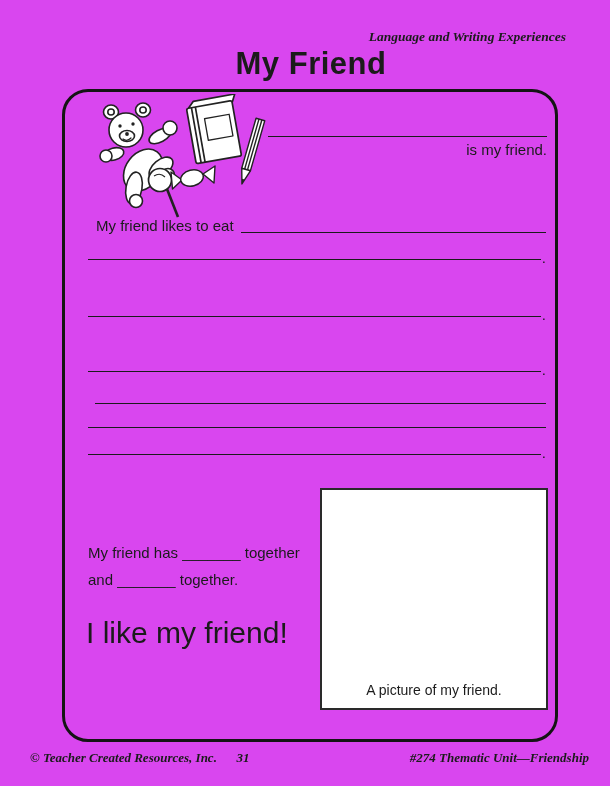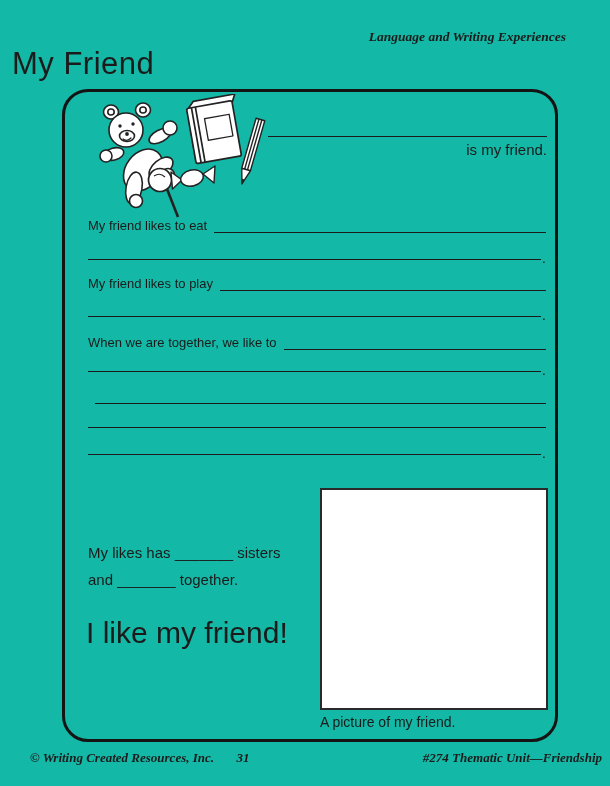--- a/index.html
+++ b/index.html
@@ -1,74 +1,74 @@
 <!DOCTYPE html>
 <html><head>
 <meta charset="utf-8">
 <style>
   * { margin:0; padding:0; box-sizing:border-box; }
   html,body { background:#fff; }
   .page {
-    position:relative; width:610px; height:786px; background:#14b8a6;
+    position:relative; width:610px; height:786px; background:#d946ef;
     font-family:"Liberation Sans", sans-serif; color:#1b1b1b; overflow:hidden;
   }
   .series-label {
     position:absolute; top:29px; right:44px;
     font-family:"Liberation Serif", serif; font-style:italic; font-weight:600;
     font-size:13.5px;
   }
   .page-title {
-    position:absolute; top:46px; left:12px; width:598px; text-align:left;
-    font-size:31px; font-weight:normal; letter-spacing:.5px;
+    position:absolute; top:46px; left:12px; width:598px; text-align:center;
+    font-size:31px; font-weight:bold; letter-spacing:.5px;
   }
   .worksheet-box {
     position:absolute; left:62px; top:89px; width:496px; height:653px;
     border:3.5px solid #141414; border-radius:26px;
   }
   .clipart { position:absolute; left:78px; top:94px; }
 
   .name-group { position:absolute; left:268px; top:121px; width:279px; }
   .name-line { height:16px; border-bottom:1.7px solid #1b1b1b; }
   .name-caption { margin-top:4px; text-align:right; font-size:15px; }
 
   .prompt-row {
     position:absolute; left:88px; width:458px; height:16px;
     display:flex; align-items:stretch;
   }
-  .prompt-row .label { white-space:nowrap; font-size:13px; line-height:17px; }
+  .prompt-row .label { white-space:nowrap; font-size:15px; line-height:17px;margin-left:8px; }
   .prompt-row .fill { flex:1; margin-left:7px; border-bottom:1.7px solid #1b1b1b; }
 
   .cont-line {
     position:absolute; left:88px; width:458px; height:15px;
     display:flex; align-items:flex-end;
   }
   .cont-line .rule { flex:1; border-bottom:1.7px solid #1b1b1b; height:100%; }
   .cont-line .dot { font-size:15px; line-height:5px; margin-left:1px; }
   .cont-line.no-dot .rule { flex:1; }
 
   .fact { position:absolute; left:88px; font-size:15px; white-space:nowrap; }
   .exclamation { position:absolute; left:86px; top:616px; font-size:30px; }
 
   .picture-box {
     position:absolute; left:320px; top:488px; width:228px; height:222px;
     border:2px solid #2a2a2a; background:#fff;
   }
   .picture-caption {
-    position:absolute; left:320px; top:714px; width:228px;
-    text-align:left; font-size:14px;
+    position:absolute; left:320px; top:682px; width:228px;
+    text-align:center; font-size:14px;
   }
 
   .footer {
     position:absolute; top:750px; left:0; width:610px; height:16px;
     font-family:"Liberation Serif", serif; font-style:italic; font-weight:600;
     font-size:13px;
   }
   .footer .f-left  { position:absolute; left:30px; }
   .footer .f-center{ position:absolute; left:0; width:486px; text-align:center; }
-  .footer .f-right { position:absolute; right:8px; }
+  .footer .f-right { position:absolute; right:21px; }
 </style>
 </head>
 <body>
 
 <div class="page">
 
   <div class="series-label">Language and Writing Experiences</div>
   <div class="page-title">My Friend</div>
 
   <div class="worksheet-box"></div>
@@ -135,56 +135,48 @@
 
   <div class="prompt-row" style="top:217px">
     <span class="label">My friend likes to eat</span>
     <span class="fill"></span>
   </div>
   <div class="cont-line" style="top:245px">
     <span class="rule"></span>
     <span class="dot">.</span>
   </div>
 
-  <div class="prompt-row" style="top:275px">
-    <span class="label">My friend likes to play</span>
-    <span class="fill"></span>
-  </div>
   <div class="cont-line" style="top:302px">
     <span class="rule"></span>
     <span class="dot">.</span>
   </div>
 
-  <div class="prompt-row" style="top:334px">
-    <span class="label">When we are together, we like to</span>
-    <span class="fill"></span>
-  </div>
   <div class="cont-line" style="top:357px">
     <span class="rule"></span>
     <span class="dot">.</span>
   </div>
 
   <div class="prompt-row" style="top:388px">
     <span class="fill"></span>
   </div>
   <div class="cont-line no-dot" style="top:413px">
     <span class="rule"></span>
   </div>
   <div class="cont-line" style="top:440px">
     <span class="rule"></span>
     <span class="dot">.</span>
   </div>
 
-  <div class="fact" style="top:544px">My likes has _______ sisters</div>
+  <div class="fact" style="top:544px">My friend has _______ together</div>
   <div class="fact" style="top:571px">and _______ together.</div>
 
   <div class="exclamation">I like my friend!</div>
 
   <div class="picture-box"></div>
   <div class="picture-caption">A picture of my friend.</div>
 
   <div class="footer">
-    <span class="f-left">© Writing Created Resources, Inc.</span>
+    <span class="f-left">© Teacher Created Resources, Inc.</span>
     <span class="f-center">31</span>
     <span class="f-right">#274 Thematic Unit—Friendship</span>
   </div>
 
 </div>
 
 </body></html>

